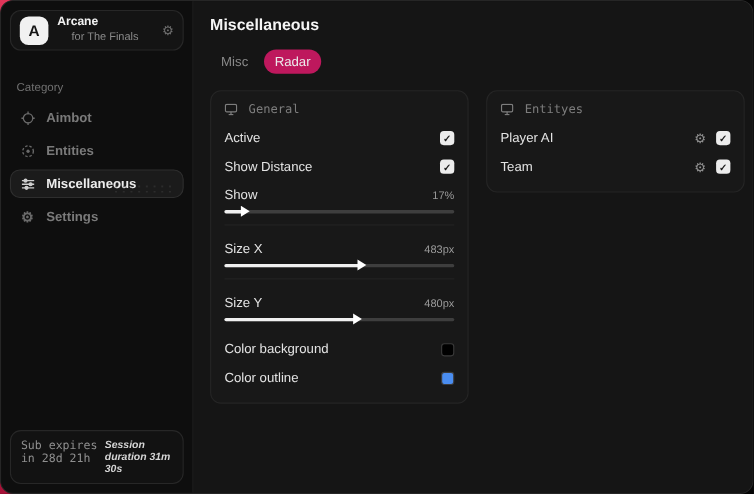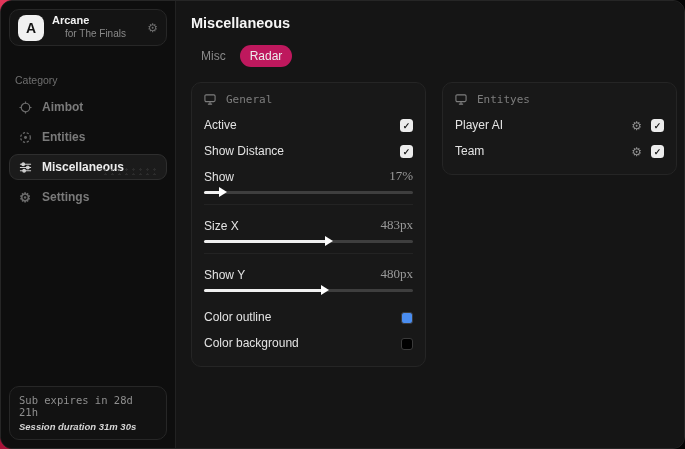--- a/index.html
+++ b/index.html
@@ -27,40 +27,40 @@
   .nav { display:flex; flex-direction:column; gap:4px; }
   .nav-item { display:flex; align-items:center; gap:10px; height:26px; padding:0 8px;
     border-radius:9px; color:#7a7a7a; font-size:12px; border:1px solid transparent; position:relative;font-weight:bold; }
   .nav-item .ic { width:14px; height:14px; display:flex; align-items:center; justify-content:center; color:#6a6a6a; }
   .nav-item.active { background:#1b1b1b; border-color:#2e2e2e; color:#ededed; }
   .nav-item.active .ic { color:#cfcfcf; }
   .nav-item.active::after { content:""; position:absolute; right:6px; bottom:4px; width:58px; height:8px;
     background-image:radial-gradient(circle,#3a3a3a 1px, transparent 1.2px); background-size:7px 5px; opacity:.55; }
   .nav-item .gear-glyph { font-size:13px; }
   .sidebar-footer { margin-top:auto; border:1px solid #272727; background:#121212; border-radius:10px;
-    padding:7px 9px; display:flex; flex-direction:column; gap:3px; }
+    padding:7px 9px; display:flex; flex-direction:row; gap:3px; }
   .sub-line { font-family:"DejaVu Sans Mono", monospace; color:#8f8f8f; font-size:10.5px; }
   .sess-line { color:#d6d6d6; font-size:9.5px; font-weight:bold;font-style:italic; }
 
   
   .main { flex:1; padding:14px 15px; background:#151515; }
   .page-title { color:#f5f5f5; font-size:14.5px; font-weight:bold; margin-bottom:14px; }
   .tabs { display:flex; align-items:flex-start; gap:4px; margin-bottom:15px; }
   .tab { font-size:12px; color:#8a8a8a; padding:4px 10px; border-radius:11px; }
   .tab.active { background:#be185d; color:#ececec; }
 
   .panels { display:flex; gap:16px; align-items:flex-start; }
   .panel { width:235px; background:#181818; border:1px solid #252525; border-radius:10px; padding:10px 12px 12px; }
   .panel-head { display:flex; align-items:center; gap:10px; margin-bottom:4px; }
   .panel-title { font-family:"DejaVu Sans Mono", monospace; color:#7d7d7d; font-size:11px; }
   .monitor-ic { color:#7d7d7d; display:flex; }
 
   .row { display:flex; align-items:flex-end; justify-content:space-between; min-height:22px; margin:4px 0; }
   .row-label { color:#e3e3e3; font-size:12px; }
-  .row-value { font-family:Liberation Serif, serif; color:#9a9a9a; font-size:13px; }
+  .row-value { font-family:Liberation Sans, sans-serif; color:#9a9a9a; font-size:10px; }
 
   .checkbox { width:13px; height:13px; border-radius:3.5px; background:#ececec; position:relative; }
   .checkbox::after { content:"✓"; position:absolute; inset:0; color:#141414; font-size:9px; font-weight:bold;
     display:flex; align-items:center; justify-content:center; }
 
   .slider { position:relative; height:8px; margin:2px 0 8px; }
   .slider .track { position:absolute; top:3px; left:0; right:0; height:3px; border-radius:2px; background:#3e3e3e; }
   .slider .fill { position:absolute; top:3px; left:0; height:3px; border-radius:2px; background:#f0f0f0; }
   .slider .thumb { position:absolute; top:-1px; width:0; height:0; margin-left:-2px;
     border-top:5px solid transparent; border-bottom:5px solid transparent; border-left:8px solid #fff; }
@@ -188,37 +188,37 @@
             <span class="row-value">483px</span>
           </div>
           <div class="slider">
             <div class="track"></div>
             <div class="fill" style="width: 59%;"></div>
             <div class="thumb" style="left: 59%;"></div>
           </div>
           <div class="group-divider"></div>
 
           <div class="row">
-            <span class="row-label">Show Y</span>
+            <span class="row-label">Size Y</span>
             <span class="row-value">480px</span>
           </div>
           <div class="slider">
             <div class="track"></div>
             <div class="fill" style="width: 57%;"></div>
             <div class="thumb" style="left: 57%;"></div>
           </div>
 
           <div class="row">
+            <span class="row-label">Color background</span>
+            <span class="swatch" style="background: rgb(0, 0, 0);"></span>
+          </div>
+
+          <div class="row">
             <span class="row-label">Color outline</span>
             <span class="swatch" style="background: rgb(74, 141, 240);"></span>
-          </div>
-
-          <div class="row">
-            <span class="row-label">Color background</span>
-            <span class="swatch" style="background: rgb(0, 0, 0);"></span>
           </div>
         </div>
 
         <div class="panel">
           <div class="panel-head">
             <span class="monitor-ic">
               <svg width="12" height="11" viewBox="0 0 14 13" fill="none" stroke="currentColor" stroke-width="1.3">
                 <rect x="1" y="1" width="12" height="8" rx="1.5"></rect>
                   <line x1="4.5" y1="12" x2="9.5" y2="12"></line>
                   <line x1="7" y1="9" x2="7" y2="12"></line>

